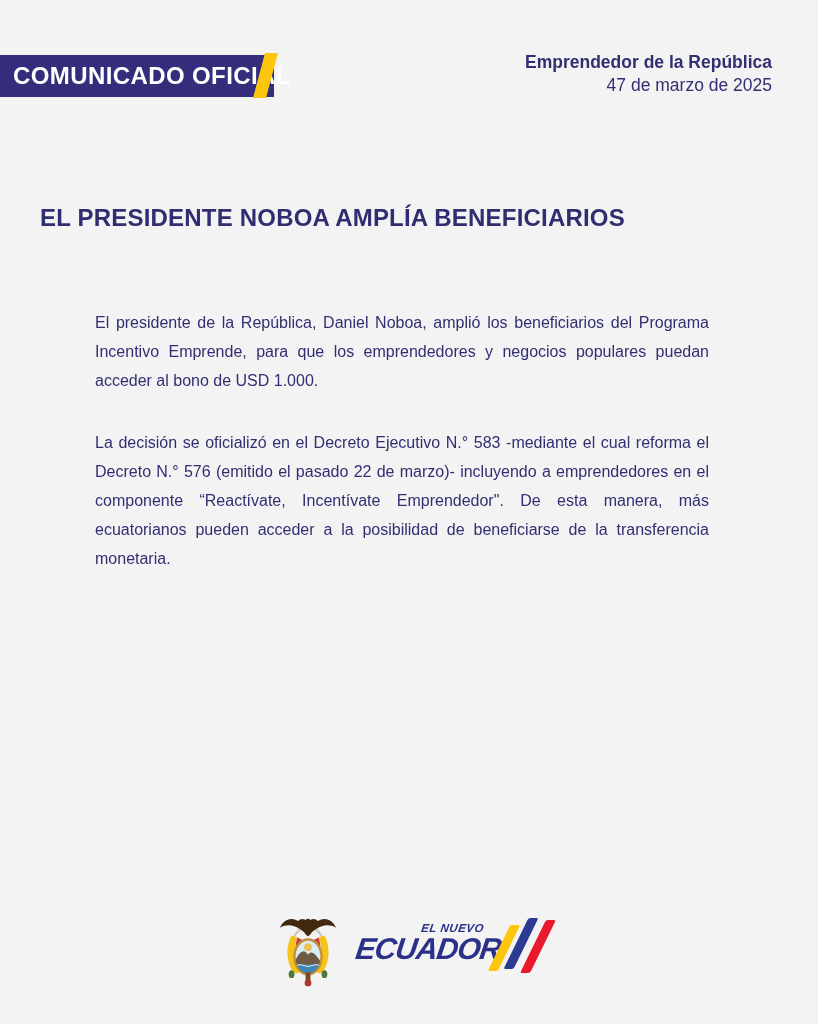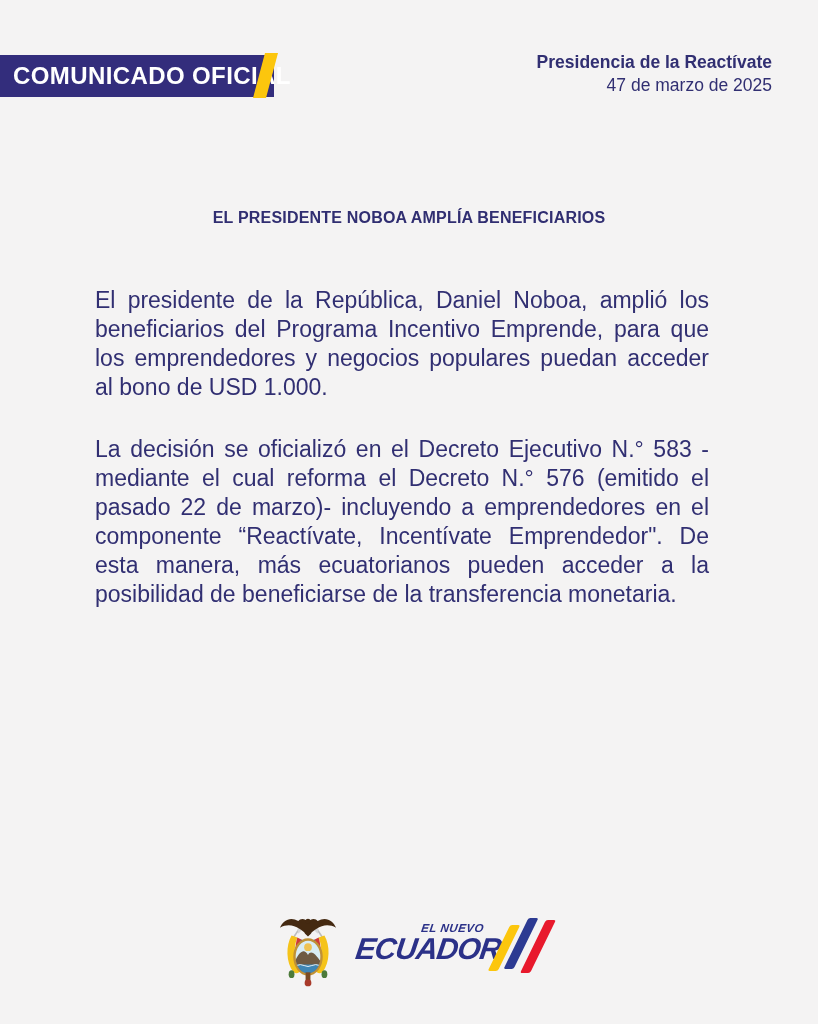--- a/index.html
+++ b/index.html
@@ -16,27 +16,27 @@
   }
   .banner-accent{
     position:absolute;left:253px;top:53px;width:25px;height:45px;
     clip-path:polygon(48% 0,100% 0,52% 100%,0 100%);
   }
   
   .header-meta{position:absolute;top:51px;right:46px;text-align:right;line-height:23px;font-size:17.5px;}
   .header-org{font-weight:bold;}
   
   .title{
-    position:absolute;top:202px;left:40px;right:40px;text-align:center;
-    font-weight:bold;font-size:16px;line-height:32px;letter-spacing:.2px;
+    position:absolute;top:202px;left:40px;right:40px;text-align:left;
+    font-weight:bold;font-size:24px;line-height:32px;letter-spacing:.2px;
   }
   
   .content{
-    position:absolute;top:286px;left:95px;width:614px;
-    font-size:23px;line-height:29px;text-align:justify;
+    position:absolute;top:308px;left:95px;width:614px;
+    font-size:16px;line-height:29px;text-align:justify;
   }
   .content p{margin:0 0 33px 0;}
   
   .footer{position:absolute;left:0;top:912px;width:100%;height:100px;}
   .coat{position:absolute;left:279px;top:2px;}
   .wordmark{position:absolute;left:356px;top:10px;}
   .wm-top{
     width:128px;text-align:right;font-size:11.5px;font-weight:bold;font-style:italic;
     letter-spacing:.5px;transform:skewX(-8deg);
   }
@@ -54,21 +54,21 @@
 <body>
 
 <div class="page" style="background: rgb(244, 243, 243);">
 
   <div class="banner" style="background: rgb(51, 45, 124);">
     <div class="banner-label" style="color: rgb(255, 255, 255);">COMUNICADO OFICIAL</div>
   </div>
   <div class="banner-accent" style="background: rgb(252, 198, 13);"></div>
 
   <div class="header-meta" style="color: rgb(49, 47, 114);">
-    <div class="header-org">Presidencia de la Reactívate</div>
+    <div class="header-org">Emprendedor de la República</div>
     <div class="header-date">47 de marzo de 2025</div>
   </div>
 
   <div class="title" style="color: rgb(48, 46, 113);">
     <div>EL PRESIDENTE NOBOA AMPLÍA BENEFICIARIOS</div>
   </div>
 
   <div class="content" style="color: rgb(49, 47, 114);">
     <p>El presidente de la República, Daniel Noboa, amplió los beneficiarios del Programa Incentivo Emprende, para que los emprendedores y negocios populares puedan acceder al bono de USD 1.000.</p>
     <p>La decisión se oficializó en el Decreto Ejecutivo N.° 583 -mediante el cual reforma el Decreto N.° 576 (emitido el pasado 22 de marzo)- incluyendo a emprendedores en el componente “Reactívate, Incentívate Emprendedor". De esta manera, más ecuatorianos pueden acceder a la posibilidad de beneficiarse de la transferencia monetaria.</p>

